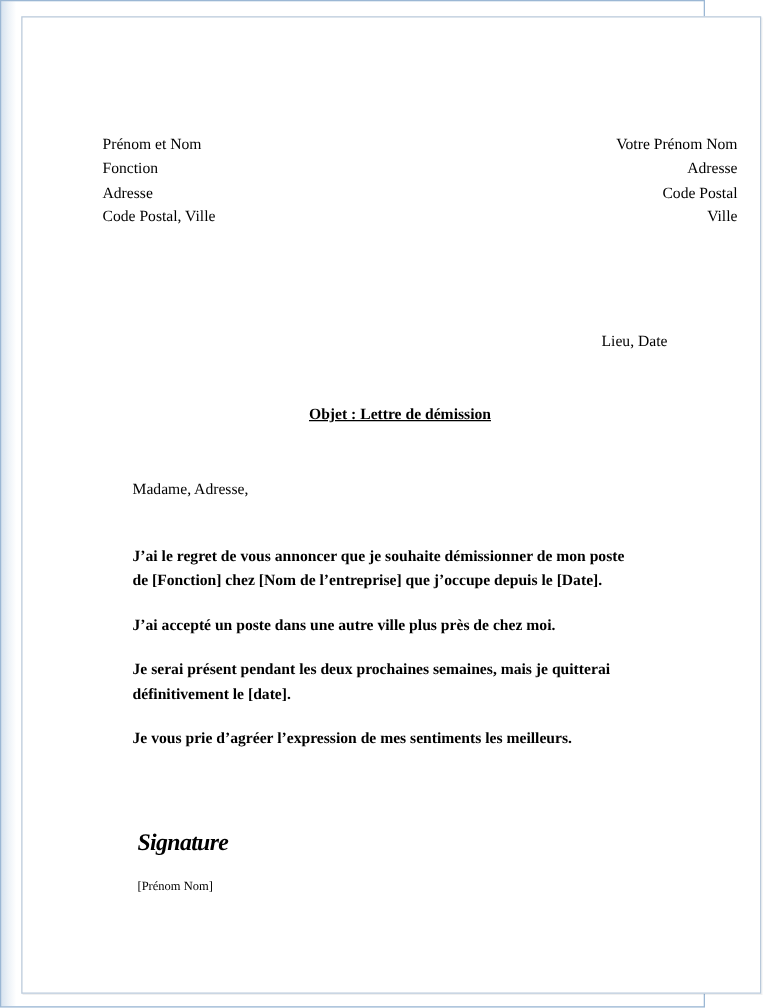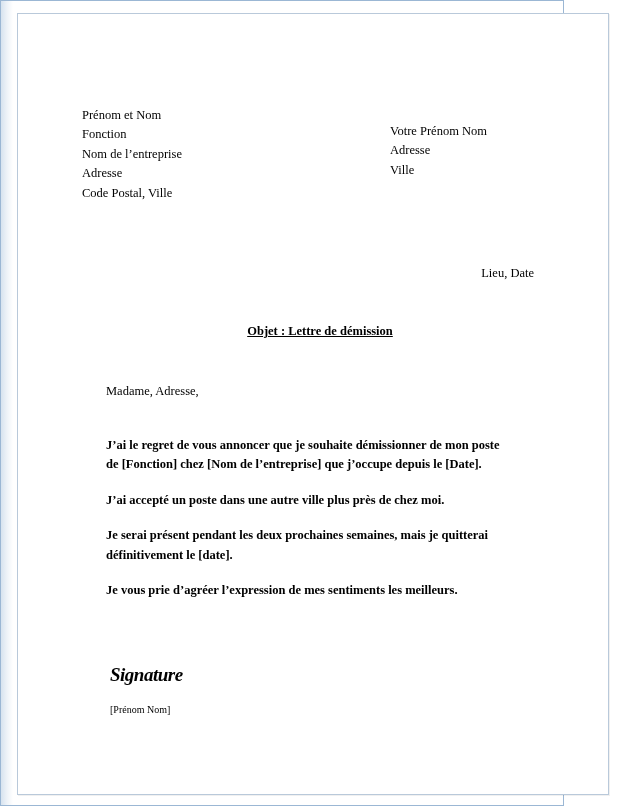--- a/index.html
+++ b/index.html
@@ -59,22 +59,23 @@
   }
   .addr-left {
     position: absolute;
     left: 64px;
     top: 0;
     width: 260px;
   }
   .addr-right {
     position: absolute;
     left: 372px;
-    top: 16px;
+    top: 0;
     width: 200px;
+    text-align: right;
   }
   .addr-line {
     display: block;
     white-space: pre;
   }
 
   
   .lieu-date {
     position: absolute;
     top: 250px;
@@ -143,27 +144,27 @@
 <body>
 
 <div class="page-frame">
   <div class="paper">
     <div class="content">
 
       <div class="addr-row">
         <div class="addr-left">
           <span class="addr-line">Prénom et Nom</span>
           <span class="addr-line">Fonction</span>
-          <span class="addr-line">Nom de l’entreprise</span>
           <span class="addr-line">Adresse</span>
           <span class="addr-line">Code Postal, Ville</span>
         </div>
         <div class="addr-right">
           <span class="addr-line">Votre Prénom Nom</span>
           <span class="addr-line">Adresse</span>
+          <span class="addr-line">Code Postal</span>
           <span class="addr-line">Ville</span>
         </div>
       </div>
 
       <div class="lieu-date">Lieu, Date</div>
 
       <div class="objet">
         <span>Objet : Lettre de démission</span>
       </div>
 

